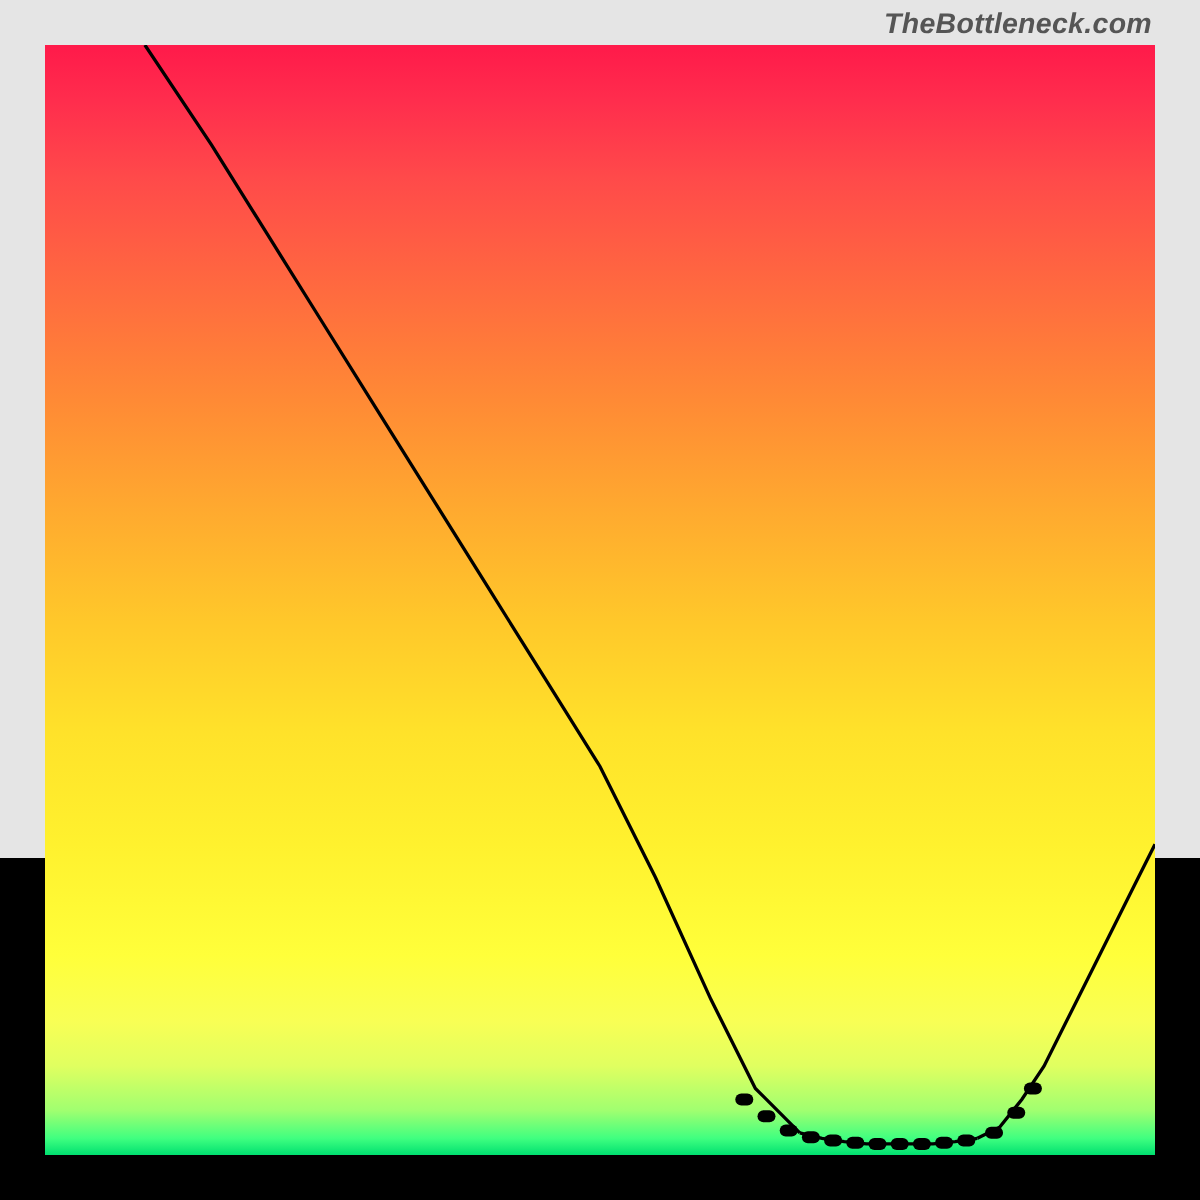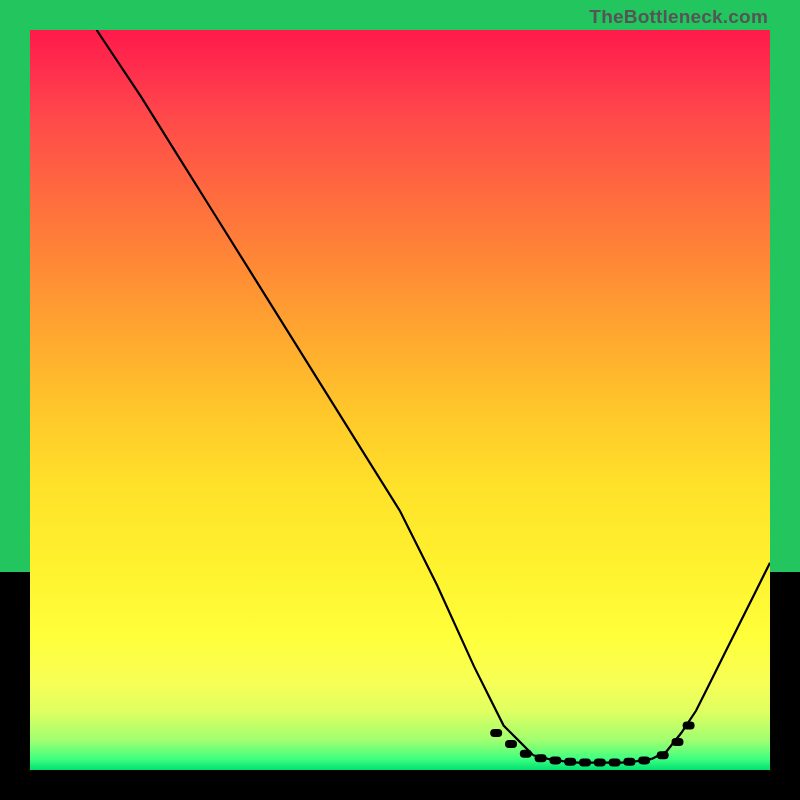--- a/index.html
+++ b/index.html
@@ -1,17 +1,17 @@
 <!DOCTYPE html>
 <html><head>
 <meta charset="utf-8">
 <style>
   * { margin: 0; padding: 0; box-sizing: border-box; }
   html, body { width: 800px; height: 800px; background: #000; font-family: Arial, sans-serif; }
-  .container { position: relative; width: 800px; height: 572px; background: #22c55e; }
+  .container { position: relative; width: 800px; height: 572px; background: #e5e5e5; font-style: italic; }
   .plot-area {
     position: absolute;
     left: 30px;
     top: 30px;
     width: 740px;
     height: 740px;
     background: linear-gradient(to bottom,
       #ff1a4a 0%,
       #ff2d4d 5%,
       #ff4a4a 12%,

